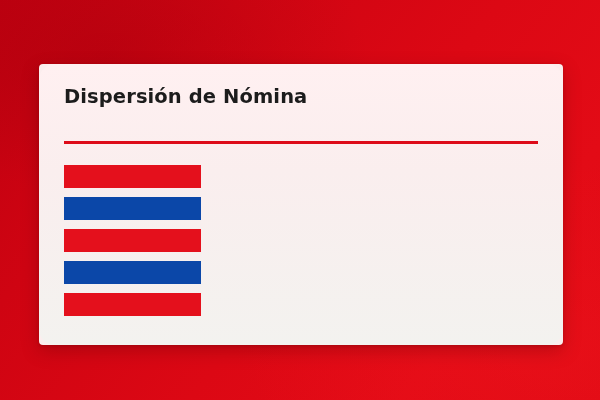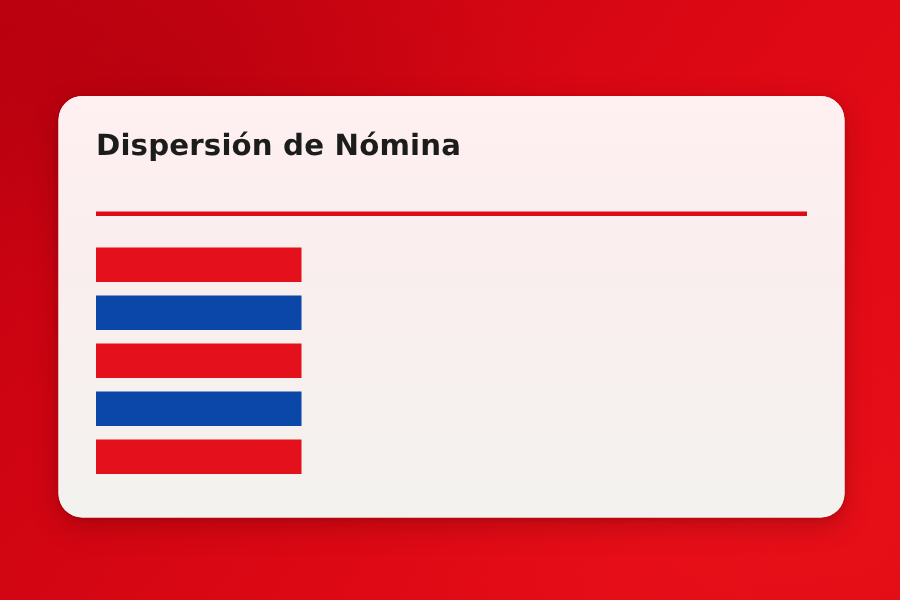--- a/index.html
+++ b/index.html
@@ -32,21 +32,21 @@
   }
 
   
   #payroll-card {
     position: absolute;
     left: 39px;
     top: 64px;
     width: 524px;
     height: 281px;
     background: #fbeeee;
-    border-radius: 16px;
+    border-radius: 4px;
     box-shadow: 0 6px 18px rgba(90,0,6,0.30), 0 1px 3px rgba(90,0,6,0.22);
     box-sizing: border-box;
   }
   
   #card-surface-tint {
     position: absolute;
     inset: 0;
     border-radius: 16px;
     background: linear-gradient(180deg, rgba(255,240,241,1) 0%, rgba(250,238,238,1) 38%, rgba(243,242,239,1) 100%);
     pointer-events: none;

